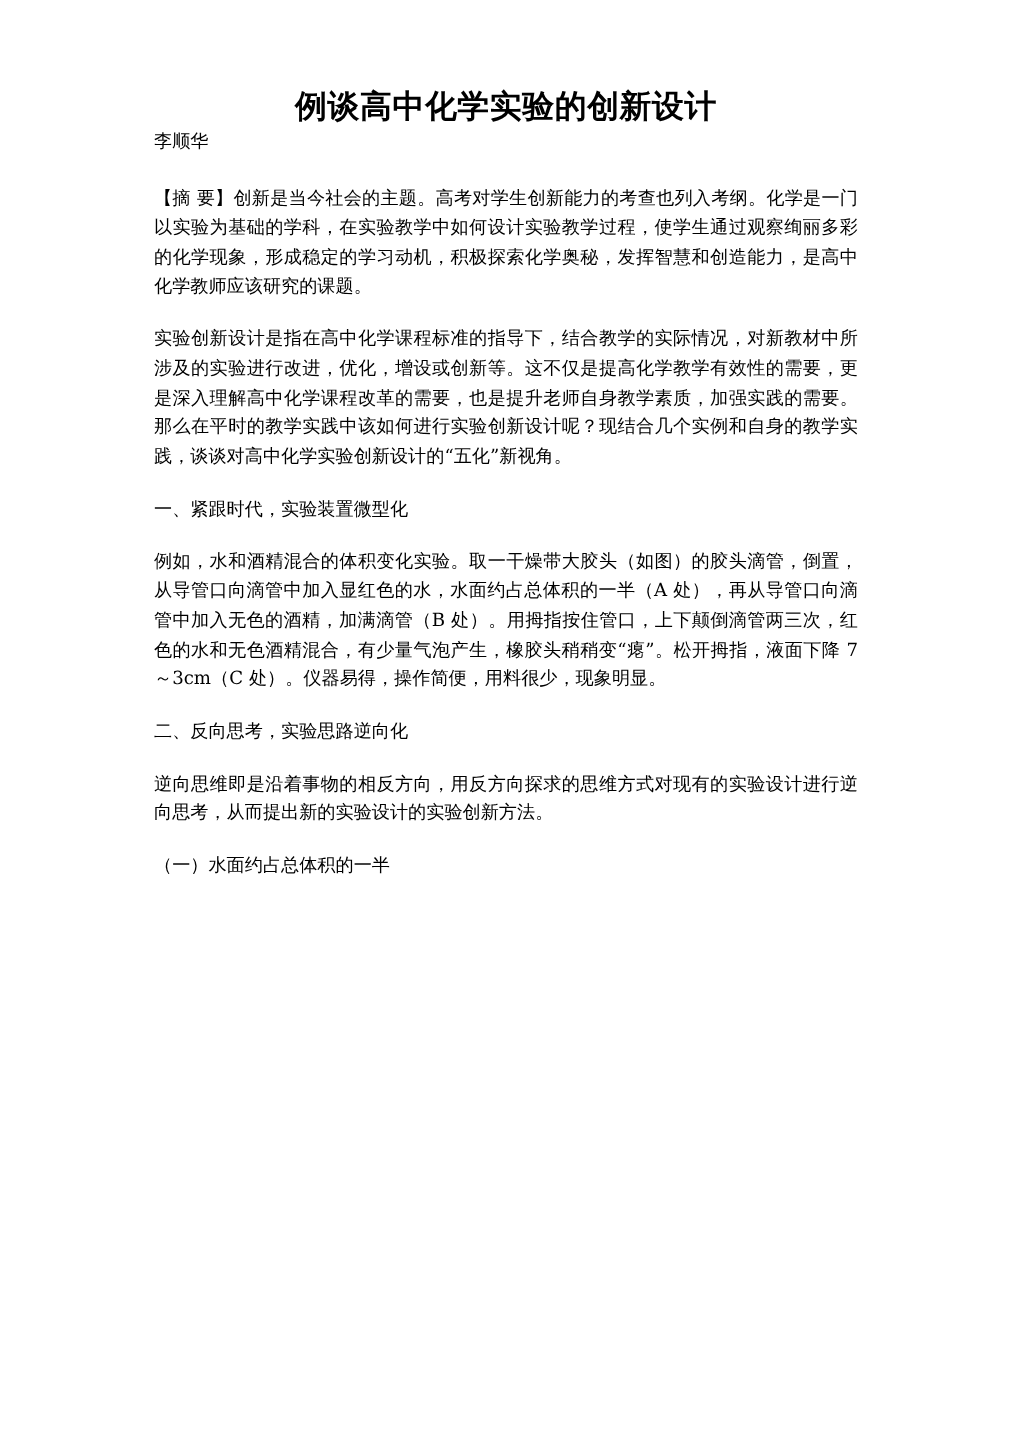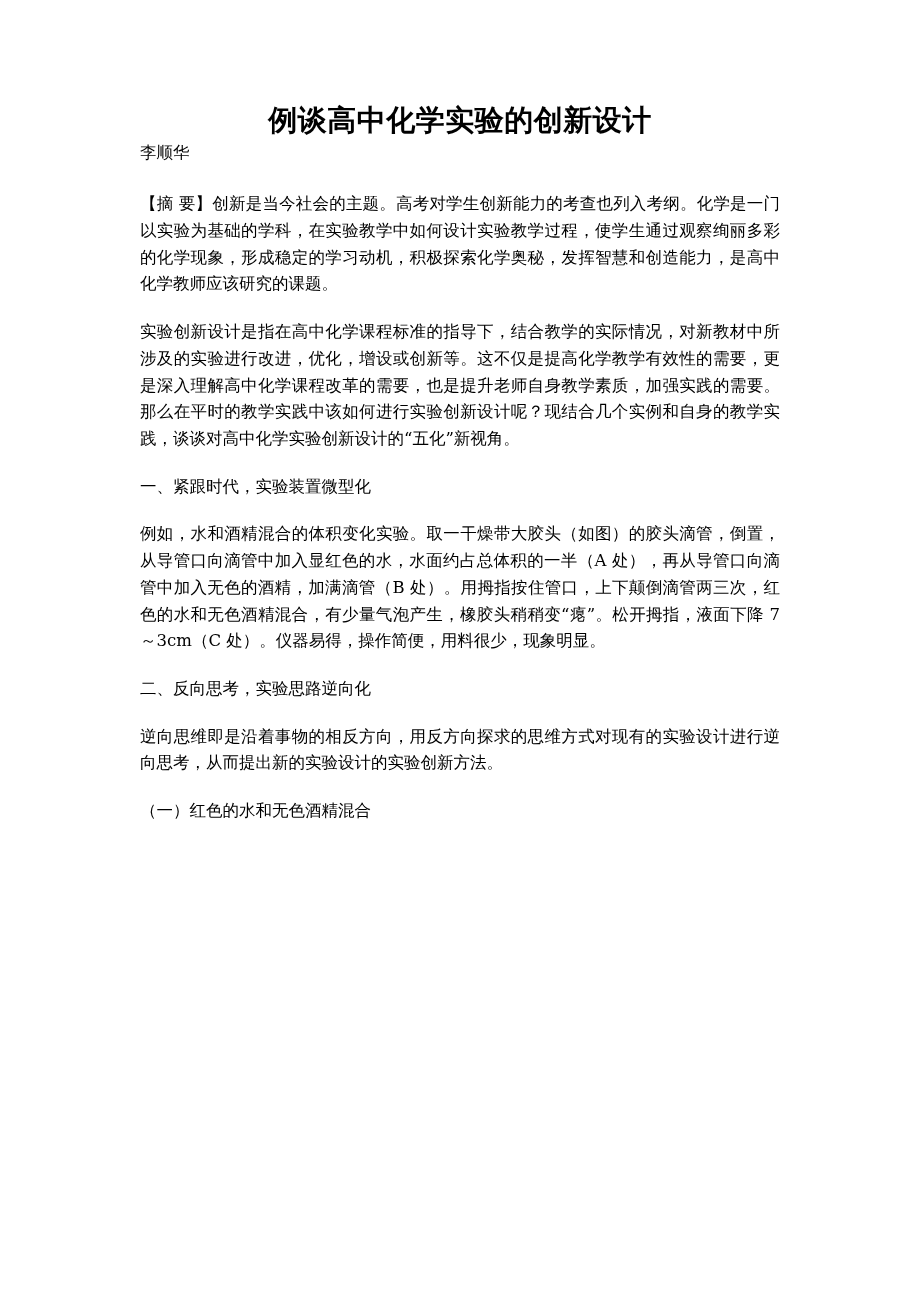--- a/index.html
+++ b/index.html
@@ -16,21 +16,21 @@
   }
   .page {
     position: relative;
     width: 920px;
     height: 1302px;
     box-sizing: border-box;
     padding: 0 140px 0 140px;
   }
   .doc-title {
     margin: 0;
-    padding-top: 102px;
+    padding-top: 78px;
     text-align: center;
     font-family: "DejaVu Sans", "Liberation Sans", sans-serif;
     font-weight: bold;
     font-size: 29px;
     letter-spacing: 0.5px;
     line-height: 1.3;
   }
   .author {
     font-size: 16.5px;
     line-height: 1.55;
@@ -66,15 +66,15 @@
 
   <p class="body-par">一、紧跟时代，实验装置微型化</p>
 
 
   <p class="body-par">例如，水和酒精混合的体积变化实验。取一干燥带大胶头（如图）的胶头滴管，倒置，从导管口向滴管中加入显红色的水，水面约占总体积的一半（A 处），再从导管口向滴管中加入无色的酒精，加满滴管（B 处）。用拇指按住管口，上下颠倒滴管两三次，红色的水和无色酒精混合，有少量气泡产生，橡胶头稍稍变“瘪”。松开拇指，液面下降 7～3cm（C 处）。仪器易得，操作简便，用料很少，现象明显。</p>
 
   <p class="body-par">二、反向思考，实验思路逆向化</p>
 
   <p class="body-par">逆向思维即是沿着事物的相反方向，用反方向探求的思维方式对现有的实验设计进行逆向思考，从而提出新的实验设计的实验创新方法。</p>
 
-  <p class="body-par indent-1">（一）红色的水和无色酒精混合</p>
+  <p class="body-par indent-1">（一）水面约占总体积的一半</p>
 
 </div>
 
 </body></html>

